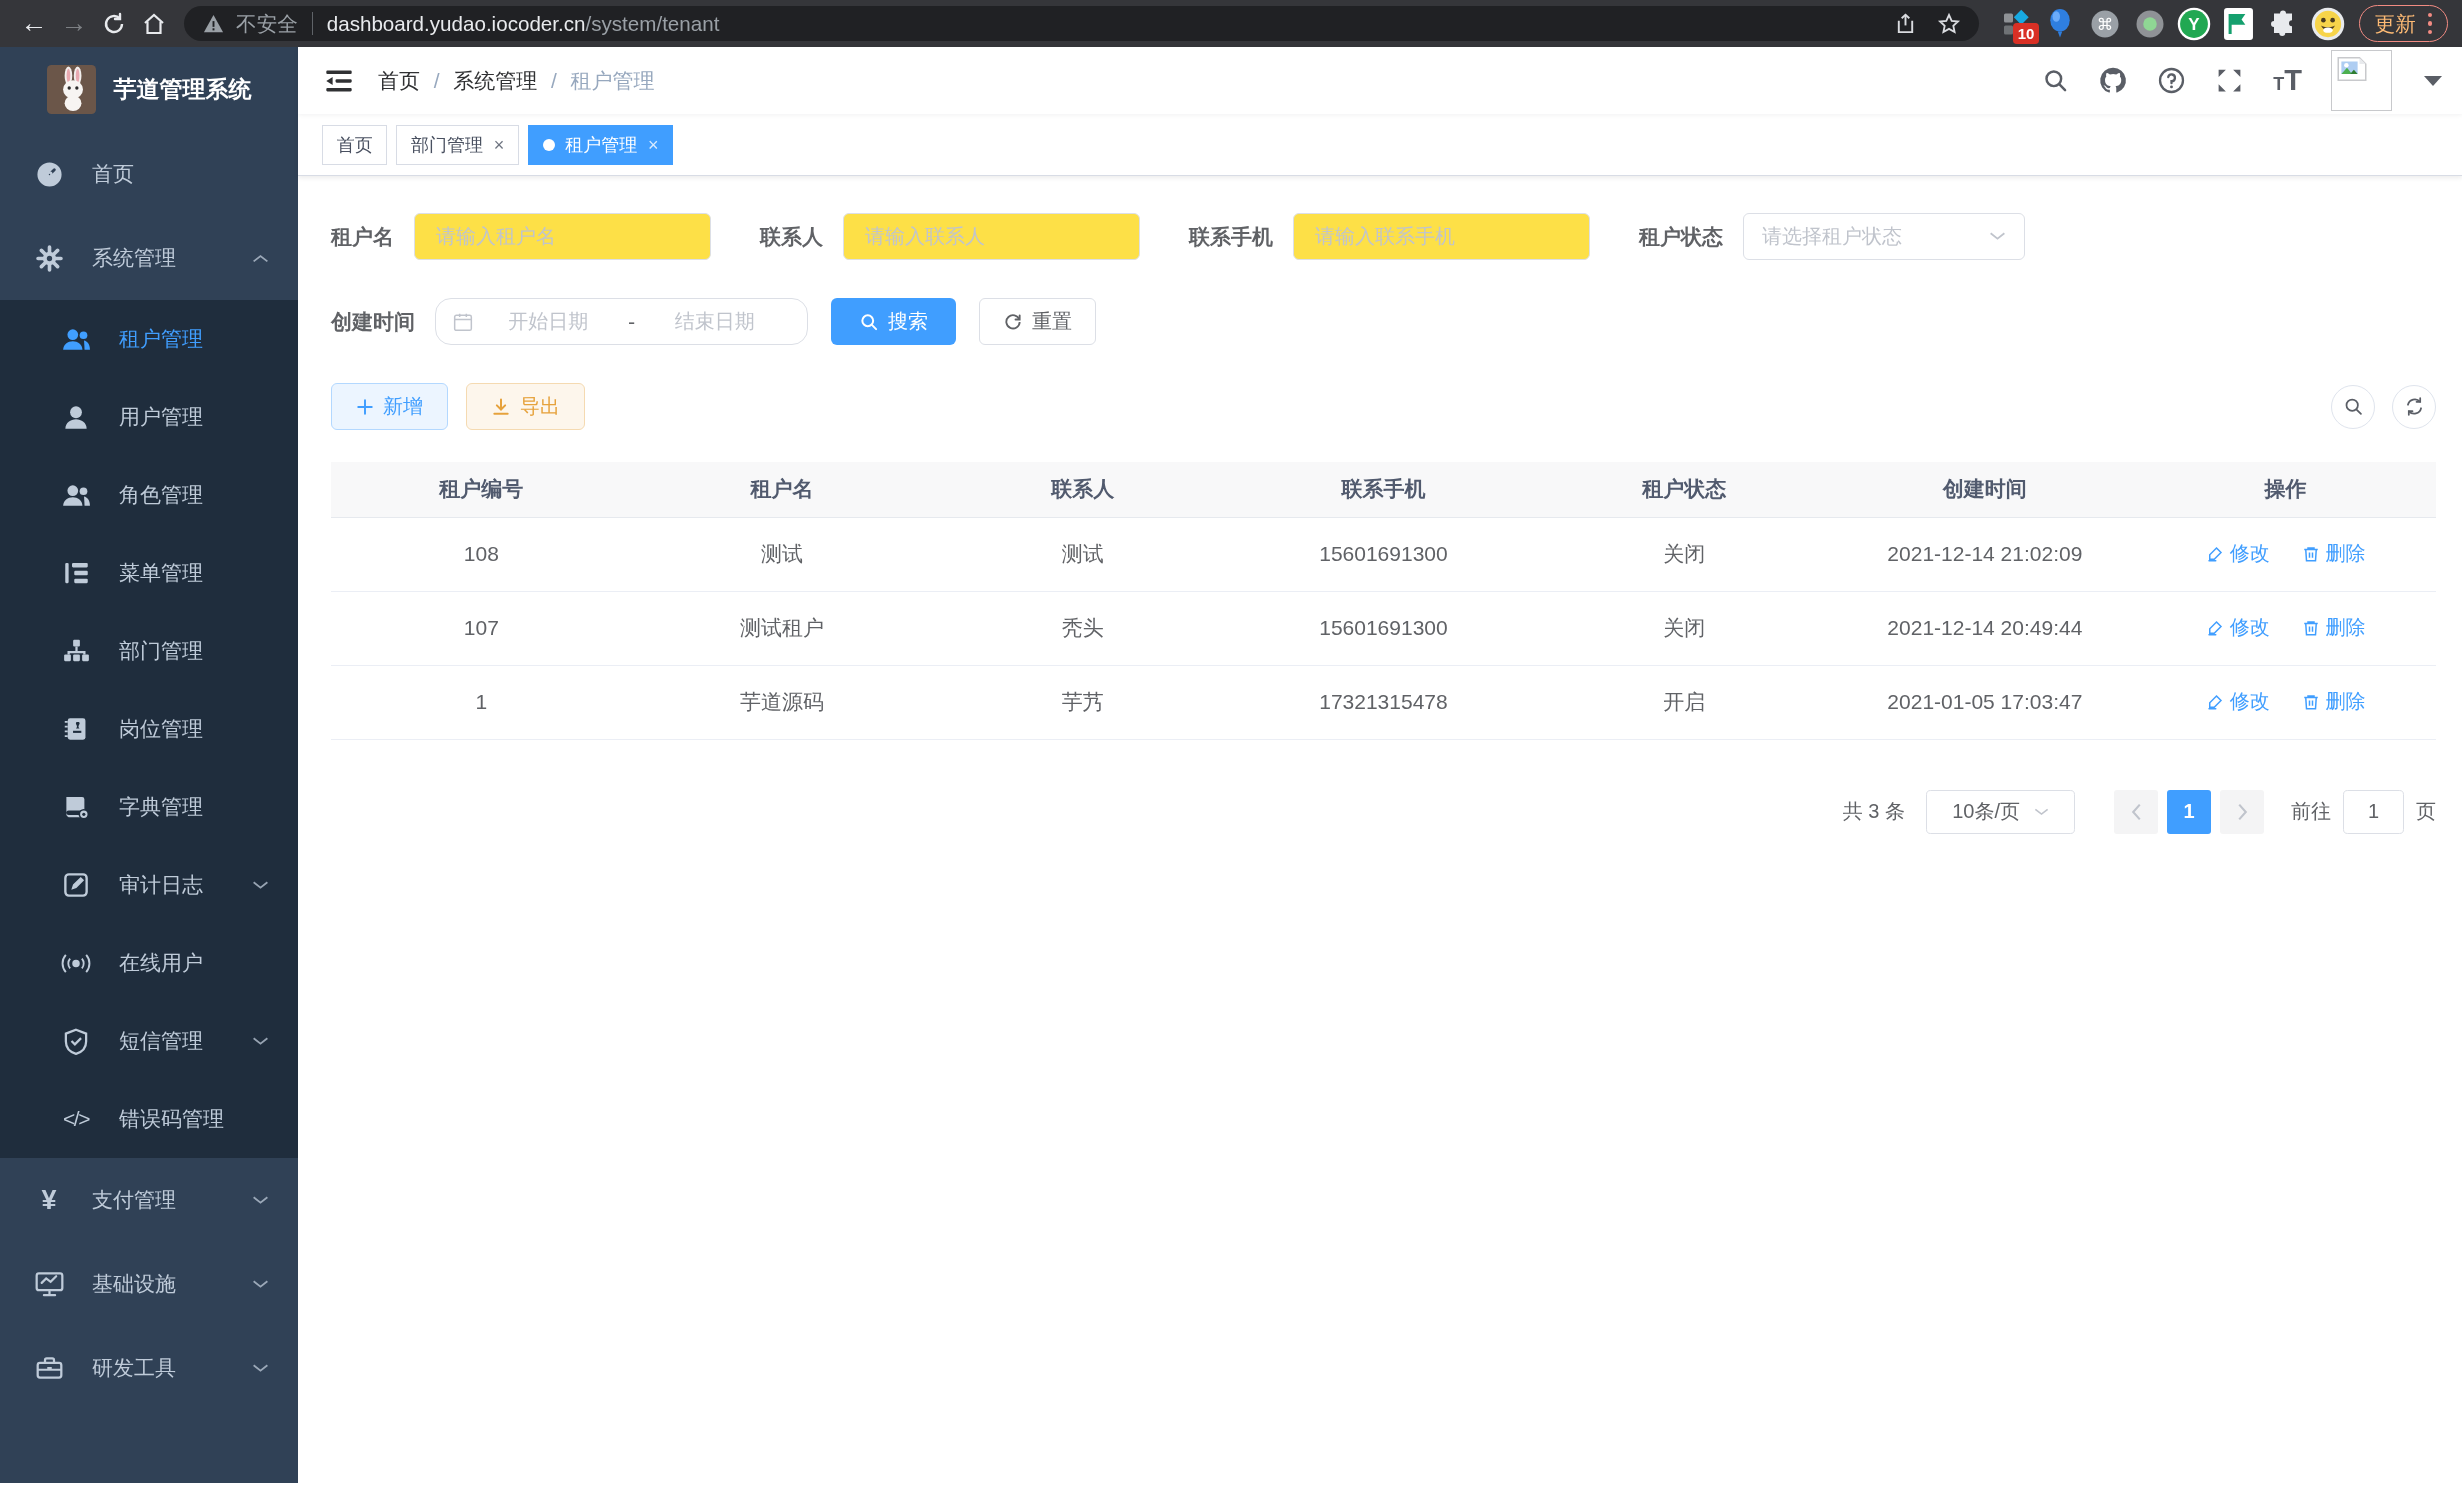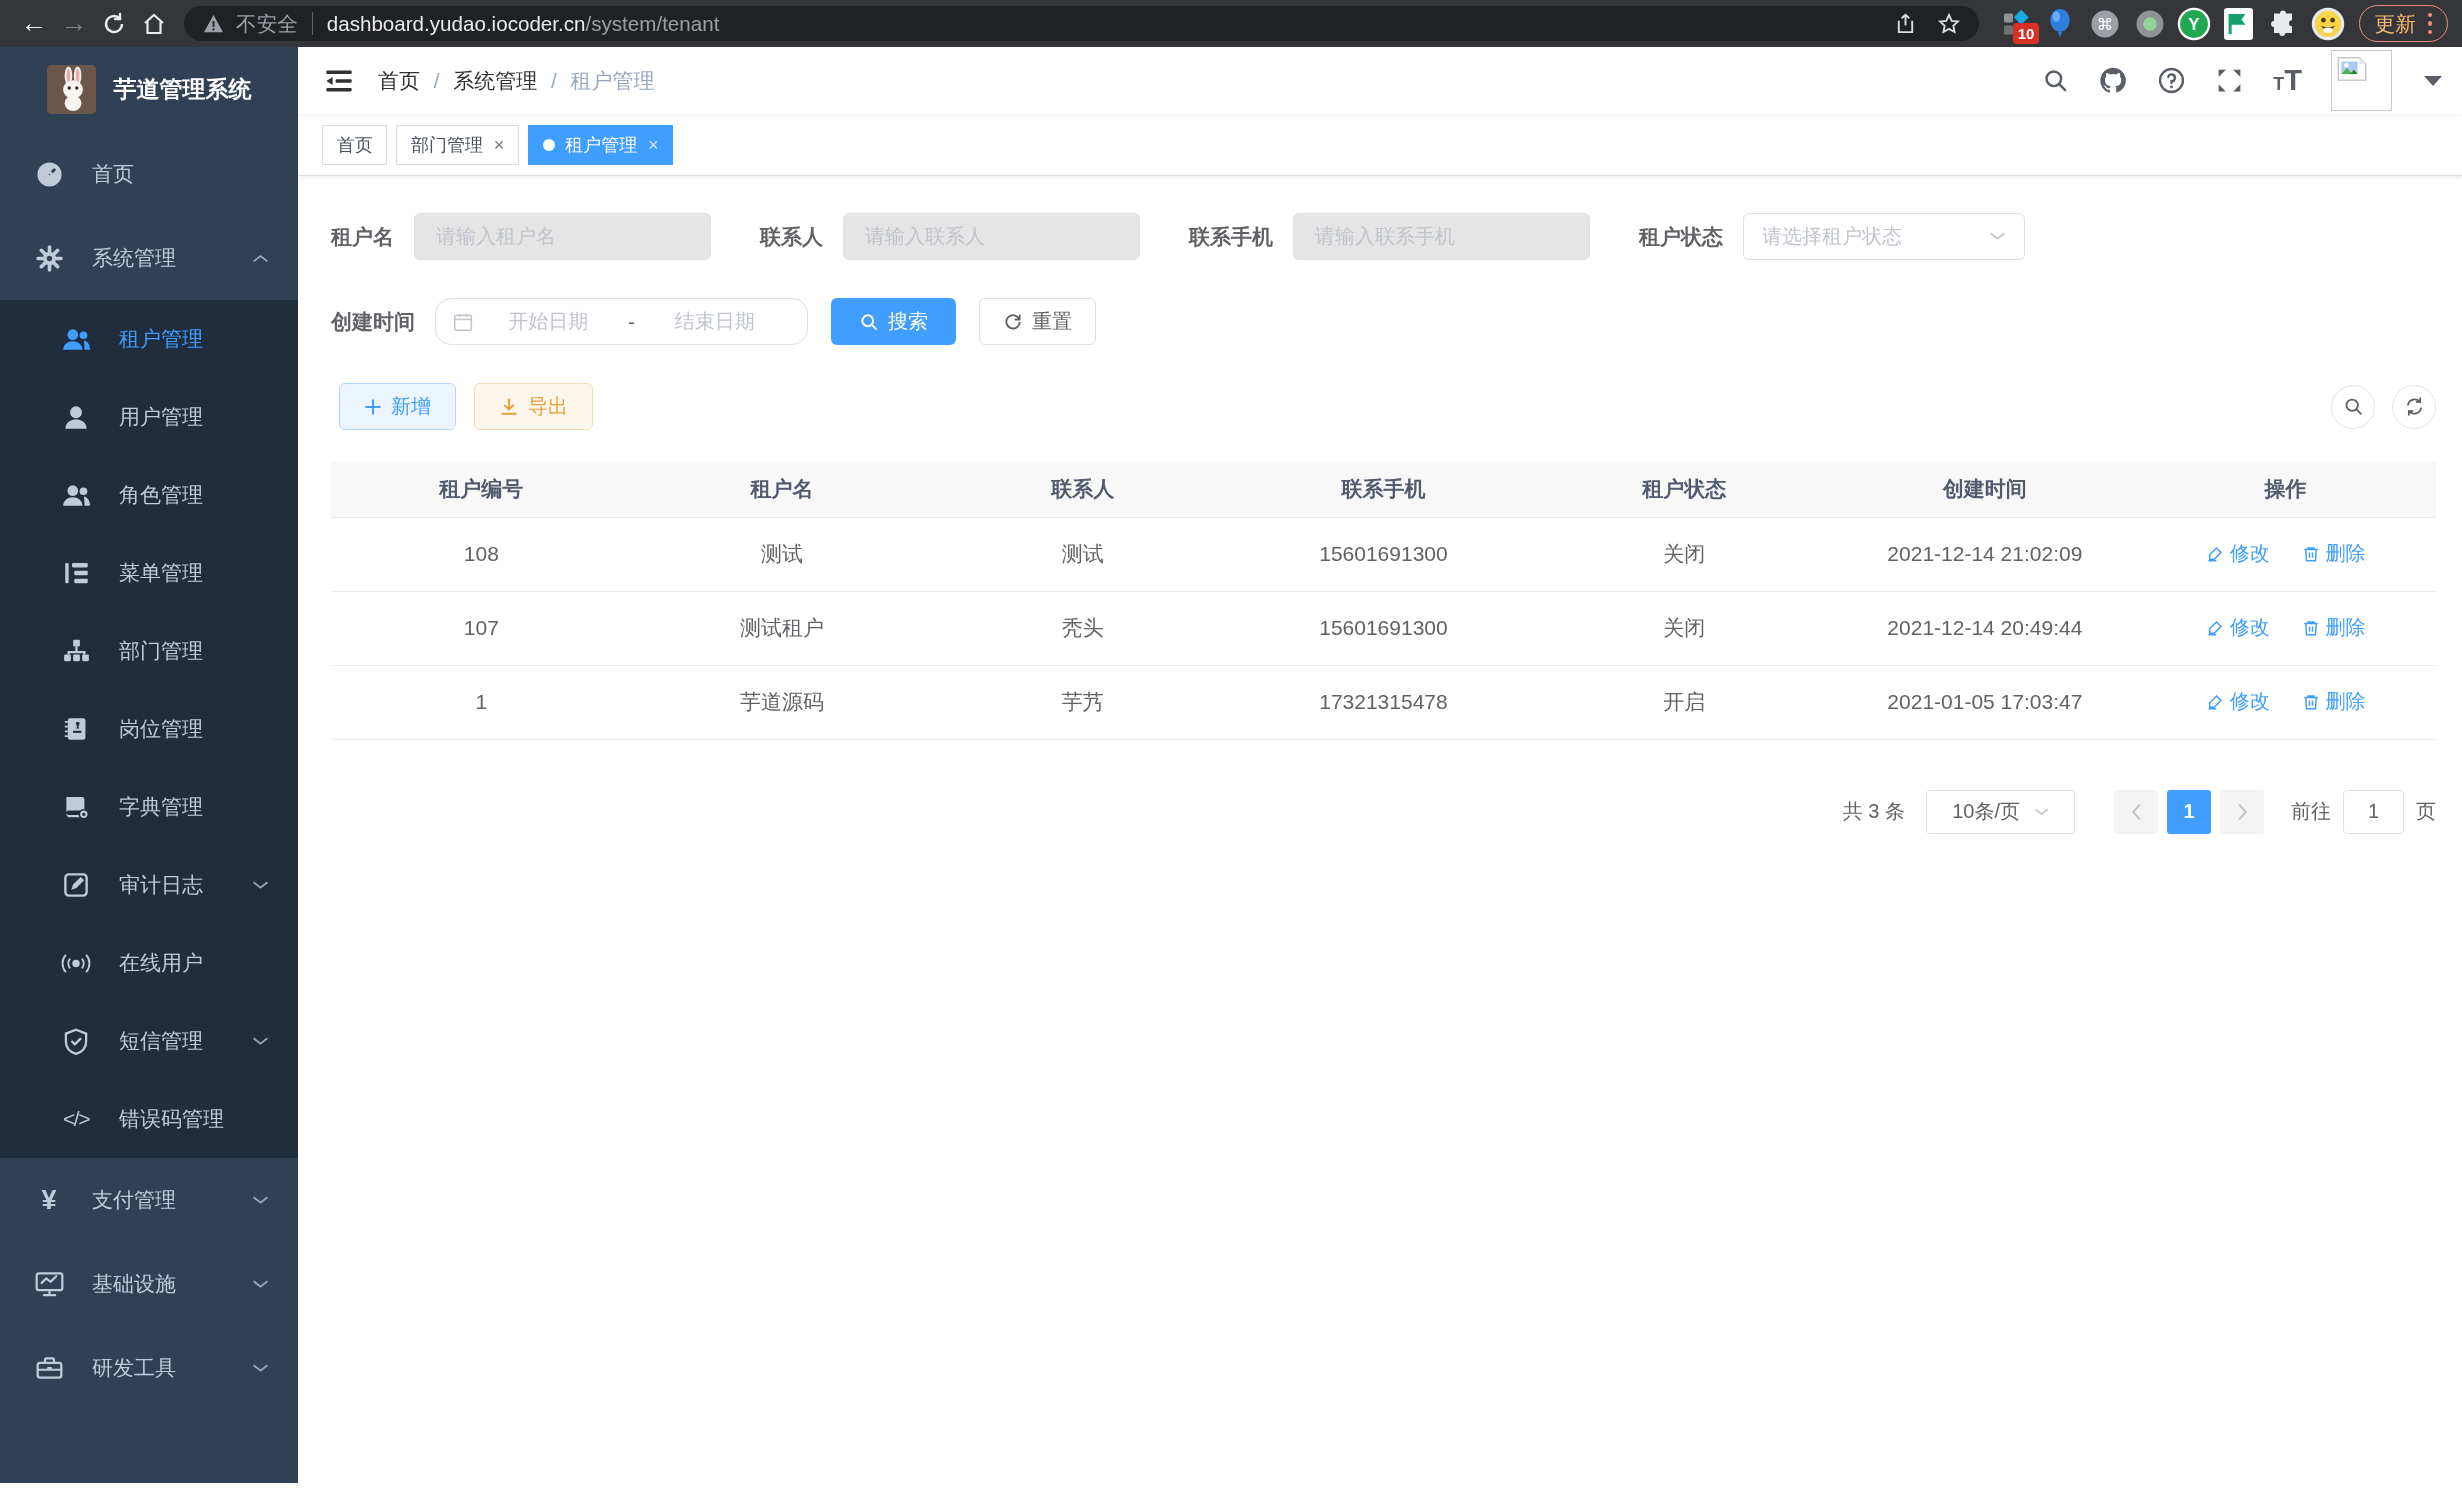--- a/index.html
+++ b/index.html
@@ -53,30 +53,30 @@
   .tab .dot { width:12px; height:12px; border-radius:50%; background:#fff; margin-right:10.7px; display:none; }
   .tab .x { margin-left:10.7px; font-size:18px; line-height:1; opacity:.8; }
   .tab.active { background:#409eff; border-color:#409eff; color:#fff; }
   .tab.active .dot { display:block; }
 
   
   .content { padding:37px 26px 0 33px; position:relative; flex:1; }
   .frow { display:flex; align-items:center; }
   .fgroup { display:flex; align-items:center; margin-right:49px; }
   .flabel { font-size:21px; font-weight:700; color:#606266; margin-right:20px; white-space:nowrap; }
-  .inp { height:47px; border:1.5px solid #dcdfe6; border-radius:6px; font-size:20px; color:#606266; padding:0 21px; font-family:inherit; background:#e5e5e5; }
+  .inp { height:47px; border:1.5px solid #dcdfe6; border-radius:6px; font-size:20px; color:#606266; padding:0 21px; font-family:inherit; background:#fde047; }
   .inp::placeholder { color:#c0c4cc; }
   .inp.w390 { width:297px; }
   .sel { width:282px; height:47px; border:1.5px solid #dcdfe6; border-radius:6px; display:flex; align-items:center; padding:0 18px; color:#c0c4cc; font-size:20px; }
   .sel .sp { flex:1; }
   .dr { width:373px; height:47px; border:1.5px solid #dcdfe6; border-radius:16px; display:flex; align-items:center; padding:16px 17px; font-size:20px; color:#c0c4cc;font-family:Liberation Serif, serif; }
   .dr .ph { flex:1; text-align:center; }
   .dr .dash { color:#606266; padding:0 4.6px; }
   .row2 { margin-top:38px; }
-  .btn { height:47px; border-radius:6px; display:inline-flex; align-items:center; justify-content:center; font-size:20px; cursor:pointer; border:1.5px solid transparent;margin-left:8px; }
+  .btn { height:47px; border-radius:6px; display:inline-flex; align-items:center; justify-content:center; font-size:20px; cursor:pointer; border:1.5px solid transparent; }
   .btn-primary { background:#409eff; color:#fff; padding:0 27px; margin-left:23px; }
   .btn-plain { background:#fff; color:#606266; border-color:#dcdfe6; padding:0 23px; margin-left:23px; }
   .btn .bic { margin-right:9px; display:flex; }
   .actions-row { margin-top:38px; display:flex; align-items:center; position:relative; }
   .btn-add { background:#ecf5ff; color:#409eff; border-color:#b3d8ff; padding:0 24px; }
   .btn-export { background:#fdf6ec; color:#e6a23c; border-color:#f5dab1; padding:0 24px; margin-left:18px; }
   .round-tools { position:absolute; right:0; display:flex; gap:17px; }
   .rbtn { width:44px; height:44px; border-radius:50%; border:1.5px solid #dfe4ed; display:flex; align-items:center; justify-content:center; color:#5a5e66; background:#fff; cursor:pointer; }
 
   table.grid { width:100%; border-collapse:collapse; margin-top:32px; table-layout:fixed; }

